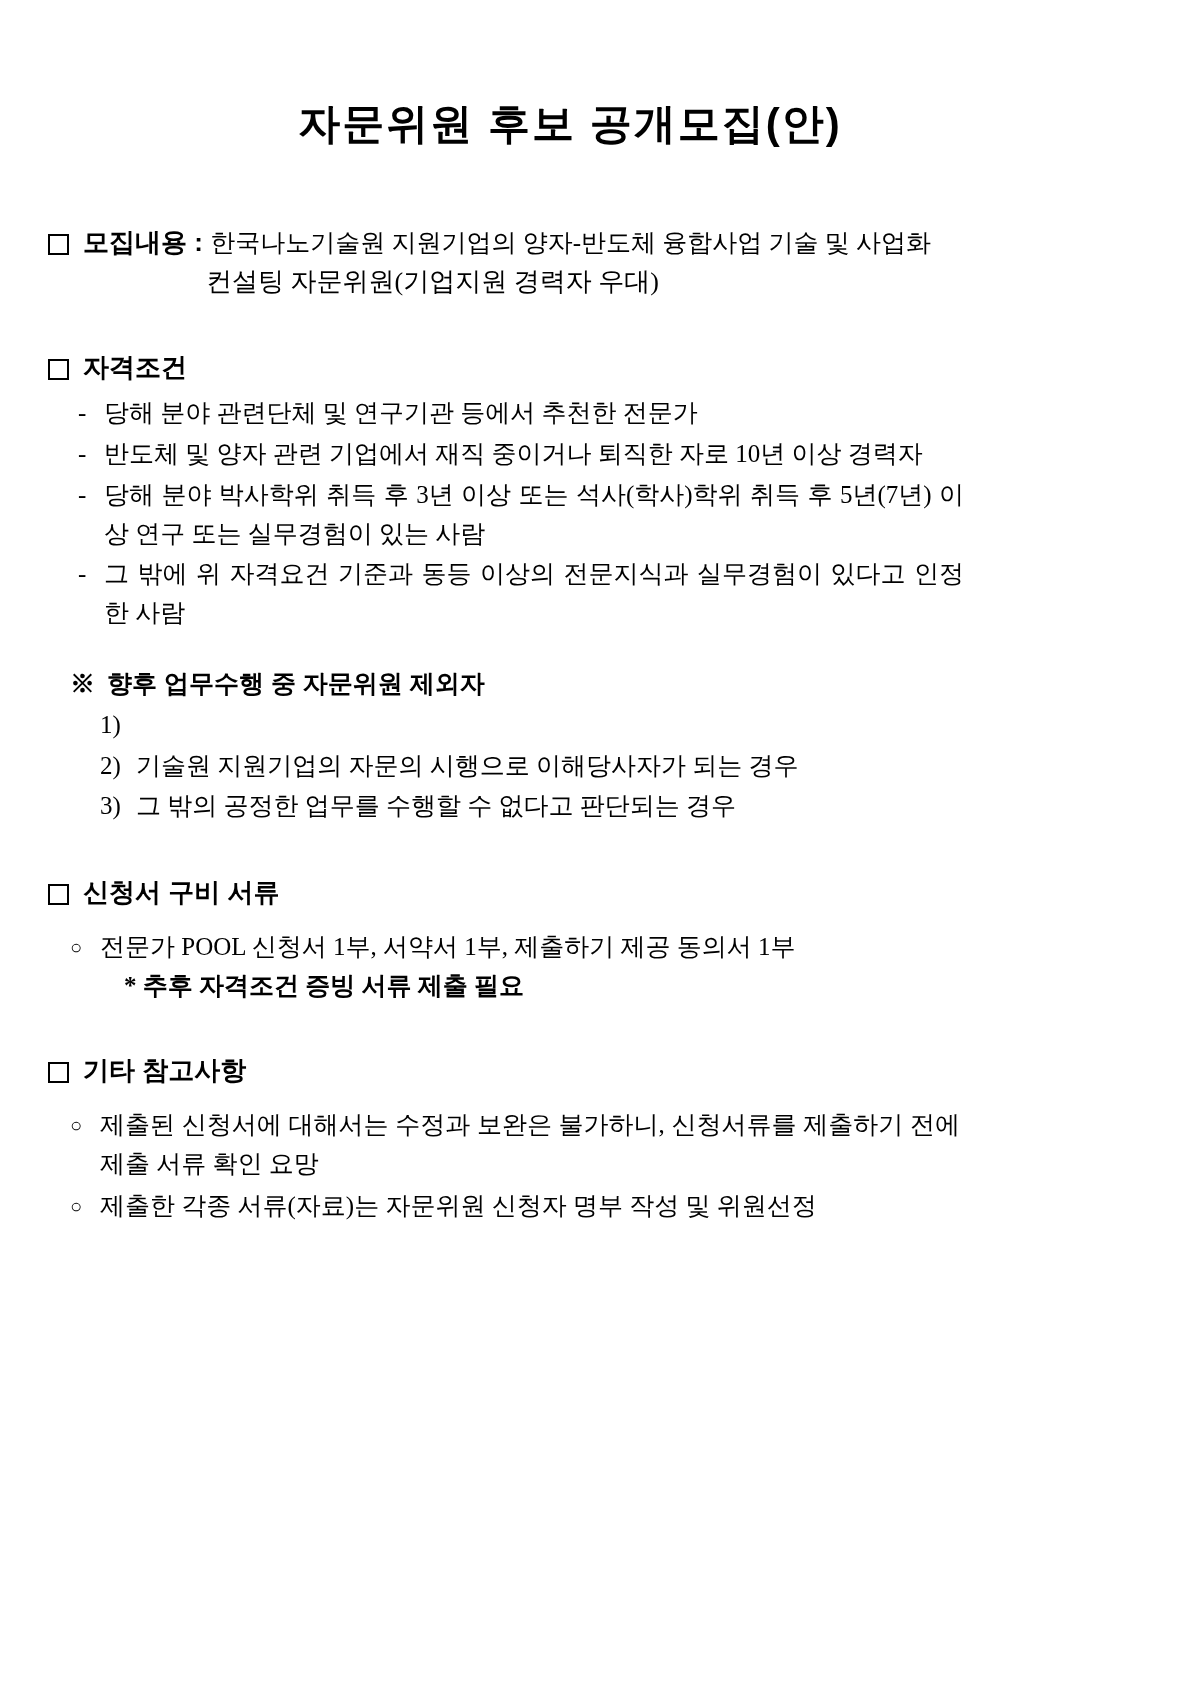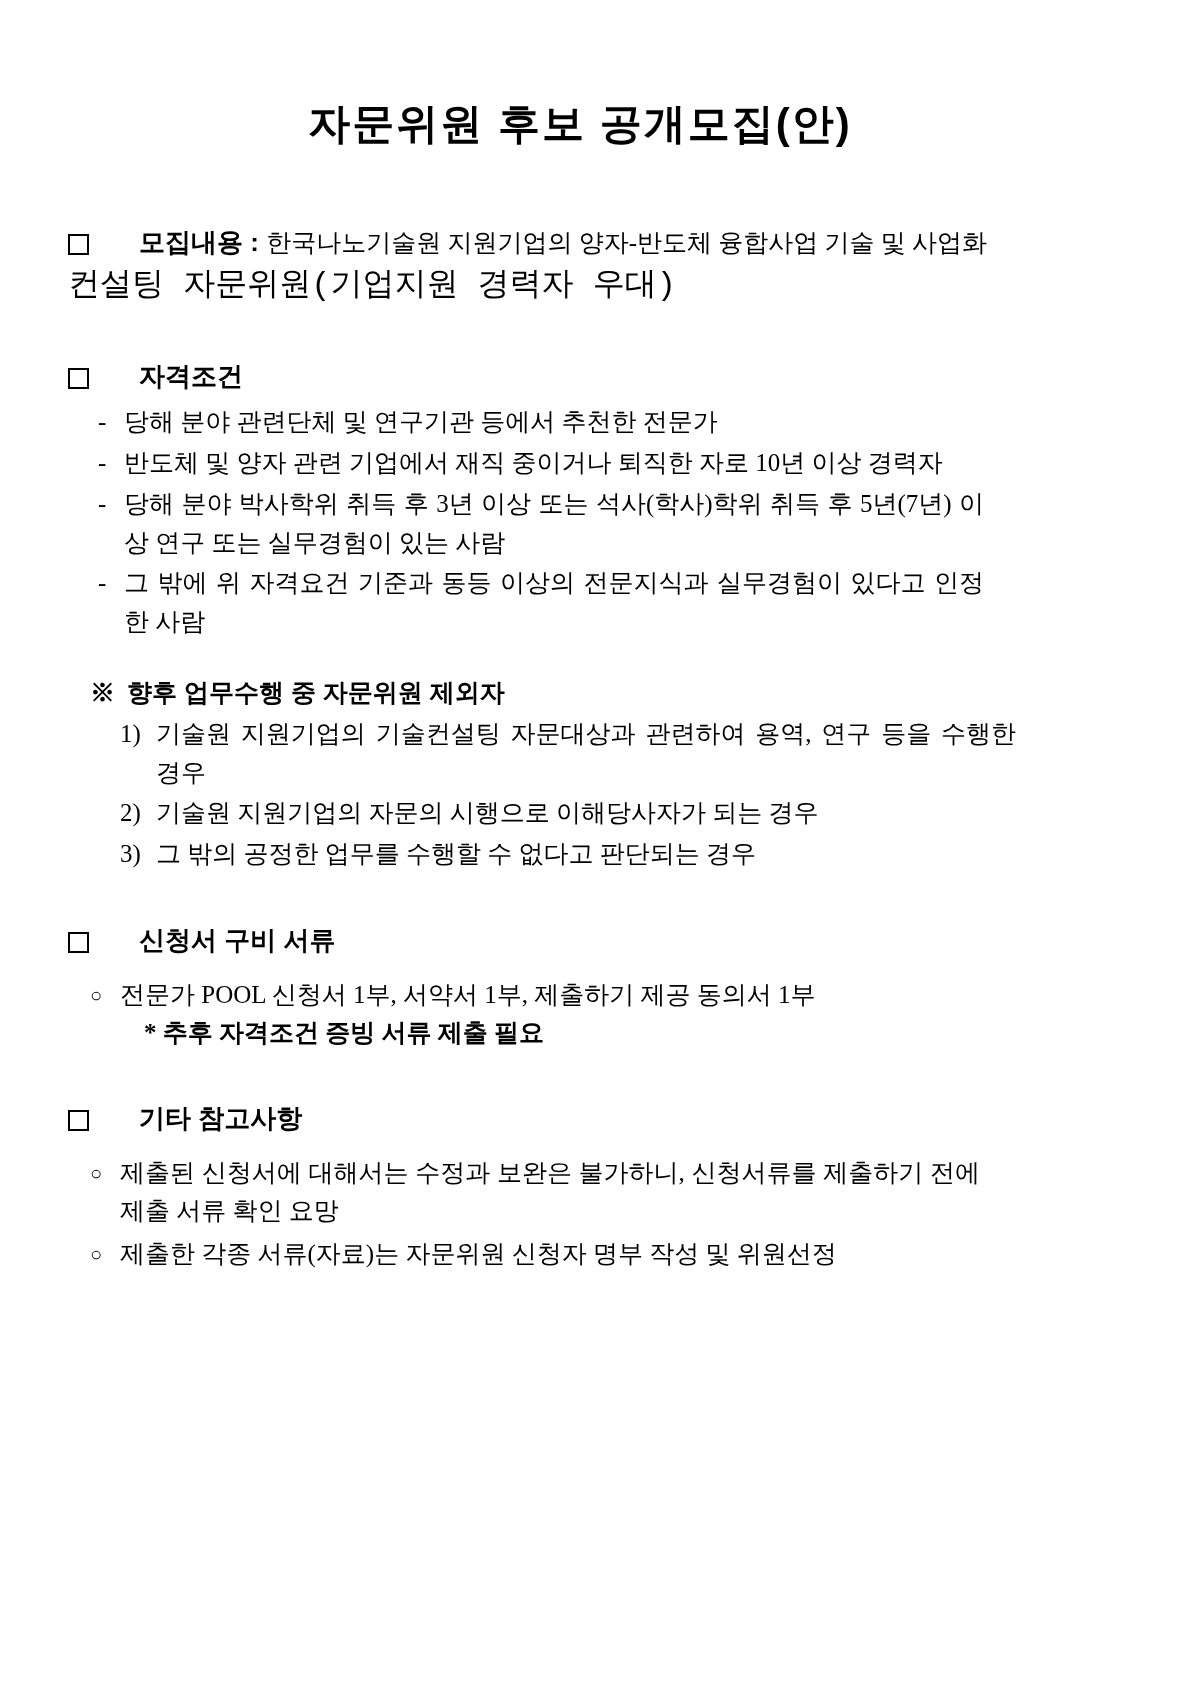--- a/index.html
+++ b/index.html
@@ -11,21 +11,21 @@
     width: 1200px;
     height: 1696px;
     font-family: "Liberation Serif", serif;
     color: #000000;
     -webkit-font-smoothing: antialiased;
   }
   .page {
     width: 1200px;
     height: 1696px;
     box-sizing: border-box;
-    padding: 96px 108px 40px 68px;
+    padding: 96px 108px 40px 48px;
     position: relative;
   }
   .doc-title {
     text-align: center;
     font-family: "Liberation Sans", sans-serif;
     font-weight: bold;
     font-size: 42px;
     letter-spacing: 2px;
     margin: 0 0 72px 0;
     white-space: nowrap;
@@ -34,21 +34,20 @@
   .section {
     margin-bottom: 10px;
   }
   .sec-head {
     display: flex;
     align-items: flex-start;
     font-family: "Liberation Sans", sans-serif;
     font-weight: bold;
     font-size: 26px;
     line-height: 1.45;
-    gap: 36px;
   }
   .sq {
     display: inline-block;
     width: 17px;
     height: 17px;
     border: 2.4px solid #000;
     margin-right: 14px;
     margin-top: 10px;
     flex: 0 0 auto;
   }
@@ -60,23 +59,24 @@
     font-family: "Liberation Serif", serif;
     font-weight: normal;
     font-size: 25px;
   }
   .inline-wrap {
     display: block;
     max-width: 880px;
   }
   .cont-line {
     display: block;
-    font-family: Liberation Mono, monospace;
+    margin-left: 158px;
+    font-family: Liberation Serif, serif;
     font-weight: normal;
-    font-size: 32px;
+    font-size: 26px;
     line-height: 1.5;
   }
   
   .dash-list {
     margin: 8px 0 0 0;
     padding: 0;
     list-style: none;
   }
   .dash-list > li {
     display: flex;
@@ -203,21 +203,20 @@
   </div>
 
   <div class="section">
     <div class="note-head">
       <span class="note-mark">※</span>
       <span>향후 업무수행 중 자문위원 제외자</span>
     </div>
     <ul class="num-list">
       <li>
         <span class="num-mark">1)</span>
-        <span class="li-text">기술원 지원기업의 기술컨설팅 자문대상과 관련하여 용역, 연구 등을 수행한 경우</span>
       </li>
       <li>
         <span class="num-mark">2)</span>
         <span class="li-text">기술원 지원기업의 자문의 시행으로 이해당사자가 되는 경우</span>
       </li>
       <li>
         <span class="num-mark">3)</span>
         <span class="li-text">그 밖의 공정한 업무를 수행할 수 없다고 판단되는 경우</span>
       </li>
     </ul>

